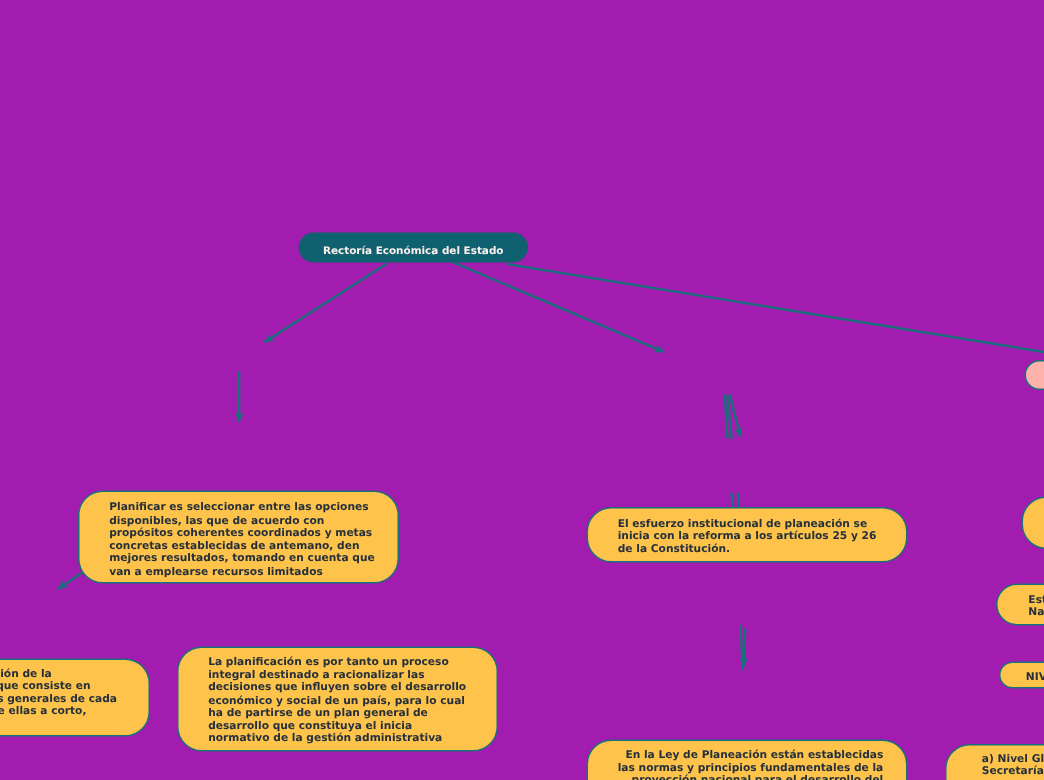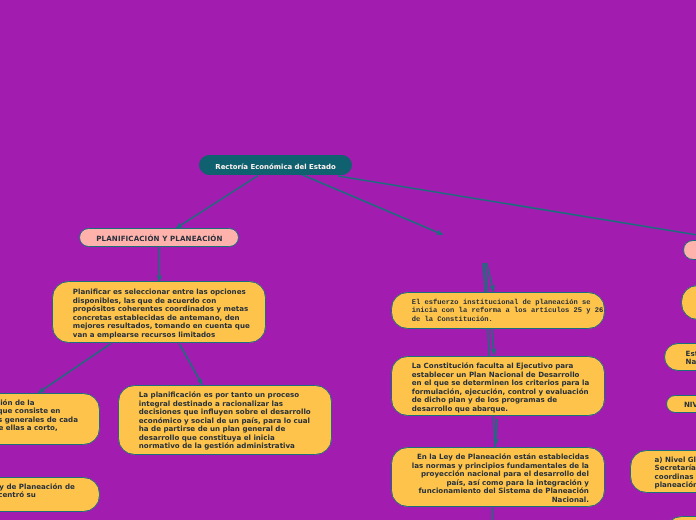--- a/index.html
+++ b/index.html
@@ -11,21 +11,21 @@
   #canvas{position:relative;width:696px;height:520px;overflow:hidden;
           background:#a21caf;}
   svg#edges{position:absolute;left:0;top:0;width:696px;height:520px;}
   .node{position:absolute;box-sizing:border-box;border:1.3px solid #1a6f7c;
         border-radius:16.5px;display:flex;align-items:center;overflow:visible;}
   .node .txt{transform:translateZ(0);font-weight:bold;font-size:7.1px;line-height:8.5px;
              letter-spacing:0px;white-space:pre;position:relative;top:1.25px;}
   .root{background:#106170;border-color:#106170;justify-content:center;}
   .root .txt{color:#fdf1ee;font-size:6.95px;letter-spacing:0px;top:2.1px;}
   .pink{background:#feb2ab;}
-  .yellow{background:#fdc34b;}
+  .yellow{background:#fdc34b;margin-top:46px;}
   .pink .txt,.yellow .txt{color:#26303c;}
   .pink .txt{letter-spacing:0.12px;}
 </style>
 </head>
 <body>
 
 <div id="canvas">
   <svg id="edges" viewBox="0 0 696 520">
     <defs>
       <marker id="ah" markerWidth="8" markerHeight="8" refX="6.3" refY="3.1" orient="auto" markerUnits="userSpaceOnUse">
@@ -44,23 +44,20 @@
       <path d="M486.5,263 L493.6,291.3" marker-end="url(#ah)"></path>
       <path d="M491.8,328.5 L494.2,354.6" marker-end="url(#ah)"></path>
       <path d="M496.8,419 L495.7,444.6" marker-end="url(#ah)"></path>
     </g>
   </svg>
 
   <div class="node root" style="left:198.8px;top:154.8px;width:153.4px;height:20.3px;">
     <span class="txt">Rectoría Económica del Estado</span>
   </div>
 
-  <div class="node pink" style="left:79.3px;top:227.8px;width:160.2px;height:19.7px;justify-content:center;">
-    <span class="txt">PLANIFICACIÓN Y PLANEACIÓN</span>
-  </div>
 
   <div class="node yellow" style="left:52.0px;top:281.4px;width:213.5px;height:62.1px;padding-left:19.8px;">
     <span class="txt">Planificar es seleccionar entre las opciones
 disponibles, las que de acuerdo con
 propósitos coherentes coordinados y metas
 concretas establecidas de antemano, den
 mejores resultados, tomando en cuenta que
 van a emplearse recursos limitados</span>
   </div>
 
@@ -82,34 +79,26 @@
     <span class="txt">La planificación es por tanto un proceso
 integral destinado a racionalizar las
 decisiones que influyen sobre el desarrollo
 económico y social de un país, para lo cual
 ha de partirse de un plan general de
 desarrollo que constituya el inicia
 normativo de la gestión administrativa</span>
   </div>
 
 
-  <div class="node yellow" style="left:391.0px;top:292.0px;width:213.5px;height:36.5px;padding-left:19.8px;font-family:Liberation Mono, monospace;">
+  <div class="node yellow" style="left:391.0px;top:292.0px;width:213.5px;height:36.5px;padding-left:19.8px;">
     <span class="txt">El esfuerzo institucional de planeación se
 inicia con la reforma a los artículos 25 y 26
 de la Constitución.</span>
   </div>
 
-  <div class="node yellow" style="left:391.0px;top:356.2px;width:213.5px;height:60.3px;padding-left:19.8px;">
-    <span class="txt">La Constitución faculta al Ejecutivo para
-establecer un Plan Nacional de Desarrollo
-en el que se determinen los criterios para la
-formulación, ejecución, control y evaluación
-de dicho plan y de los programas de
-desarrollo que abarque.</span>
-  </div>
 
   <div class="node yellow" style="left:391.0px;top:447.1px;width:213.5px;height:60.4px;padding-left:19.8px;text-align:right;">
     <span class="txt">En la Ley de Planeación están establecidas
 las normas y principios fundamentales de la
 proyección nacional para el desarrollo del
 país, así como para la integración y
 funcionamiento del Sistema de Planeación
 Nacional.</span>
   </div>
 

